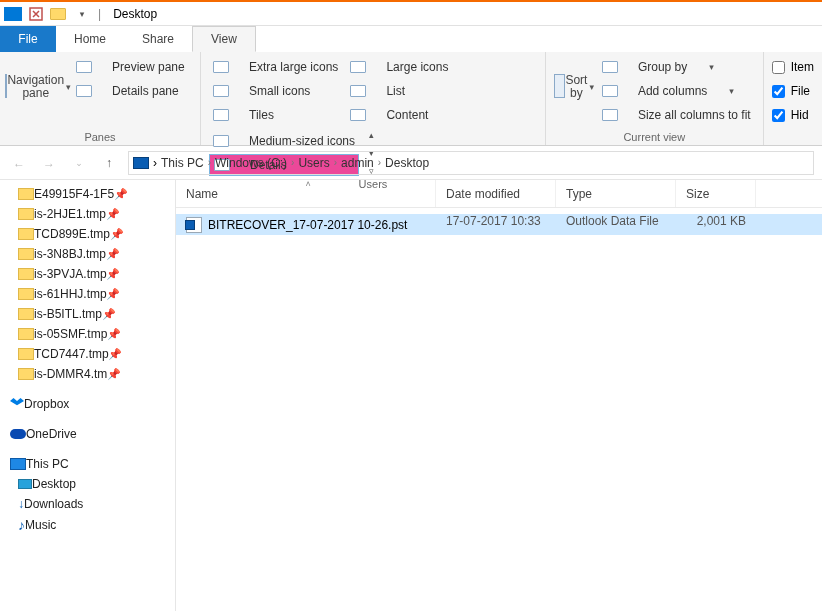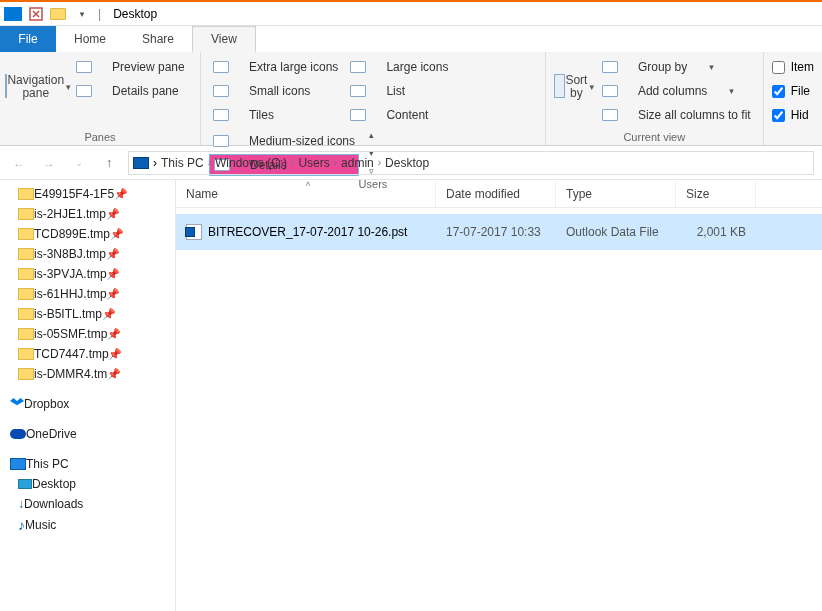--- a/index.html
+++ b/index.html
@@ -55,21 +55,21 @@
 
 .content { flex: 1; display: flex; flex-direction: column; }
 .col-headers { display: flex; border-bottom: 1px solid #e9e9e9; height: 28px; align-items: center; font-size: 12px; color: #444; }
 .col-headers .col { padding: 0 10px; border-right: 1px solid #f0f0f0; height: 100%; display: flex; align-items: center; position: relative; }
 .col.name { width: 260px; }
 .col.date { width: 120px; }
 .col.type { width: 120px; }
 .col.size { width: 80px; justify-content: flex-start; }
 .sort-caret { font-size: 9px; color: #888; position: absolute; top: -1px; left: 50%; }
 
-.file-row { display: flex; align-items: center; height: 36px; font-size: 12px; }
+.file-row { display: flex; height: 21px; font-size: 12px; }
 .file-row.sel { background: #cde8ff; }
 .file-row .cell { padding: 0 10px; }
 .file-row .name-cell { width: 260px; display: flex; align-items: center; gap: 6px; }
 .file-row .date-cell { width: 120px; color: #555; }
 .file-row .type-cell { width: 120px; color: #555; }
 .file-row .size-cell { width: 80px; text-align: right; color: #555; }
 .pst-ic { width: 16px; height: 16px; border: 1px solid #9aa8b5; background: #fff; position: relative; }
 .pst-ic::before { content: ""; position: absolute; left: -2px; top: 2px; width: 8px; height: 8px; background: #0a5db3; border: 1px solid #063e79; }
 
 svg.icon-sm { width: 16px; height: 16px; }

